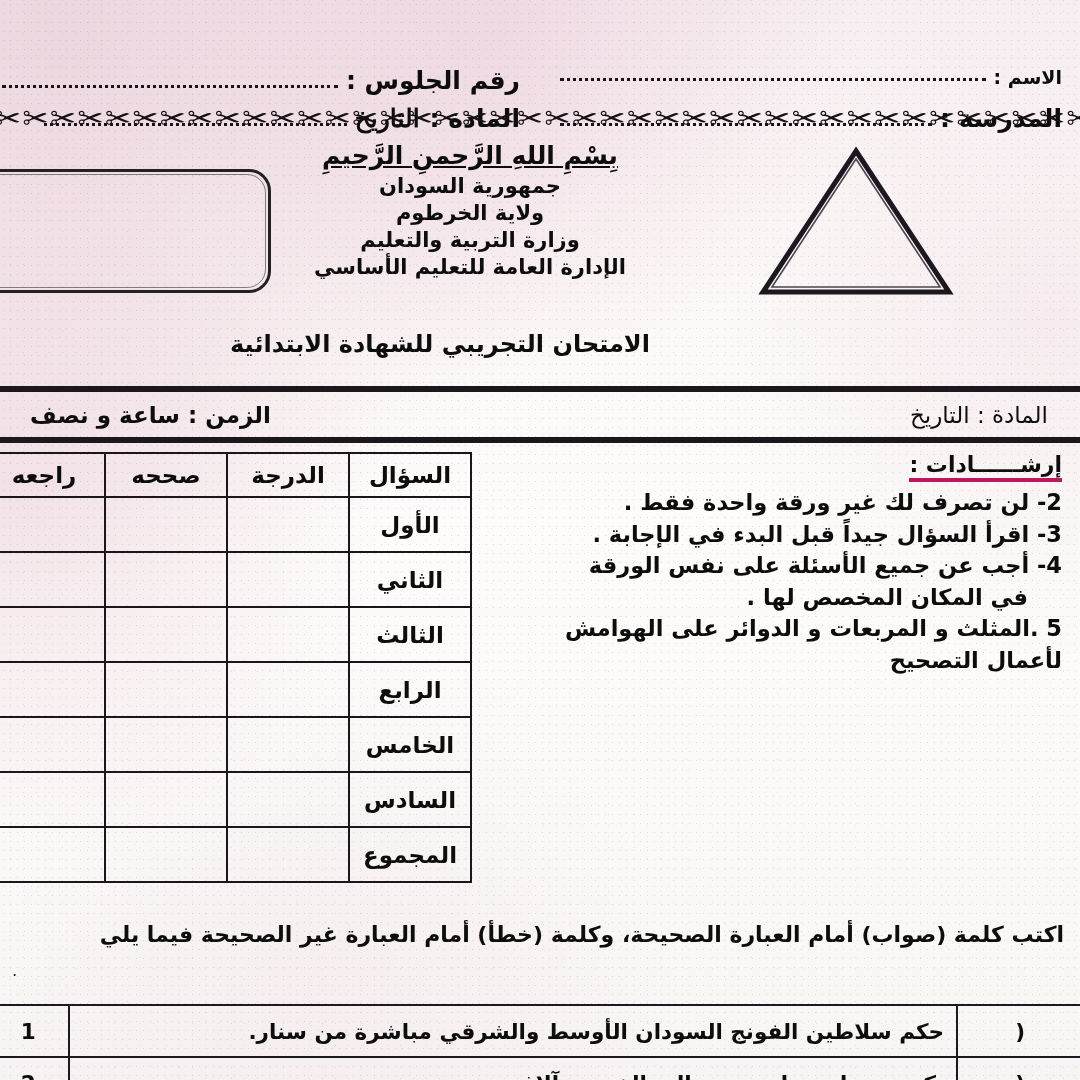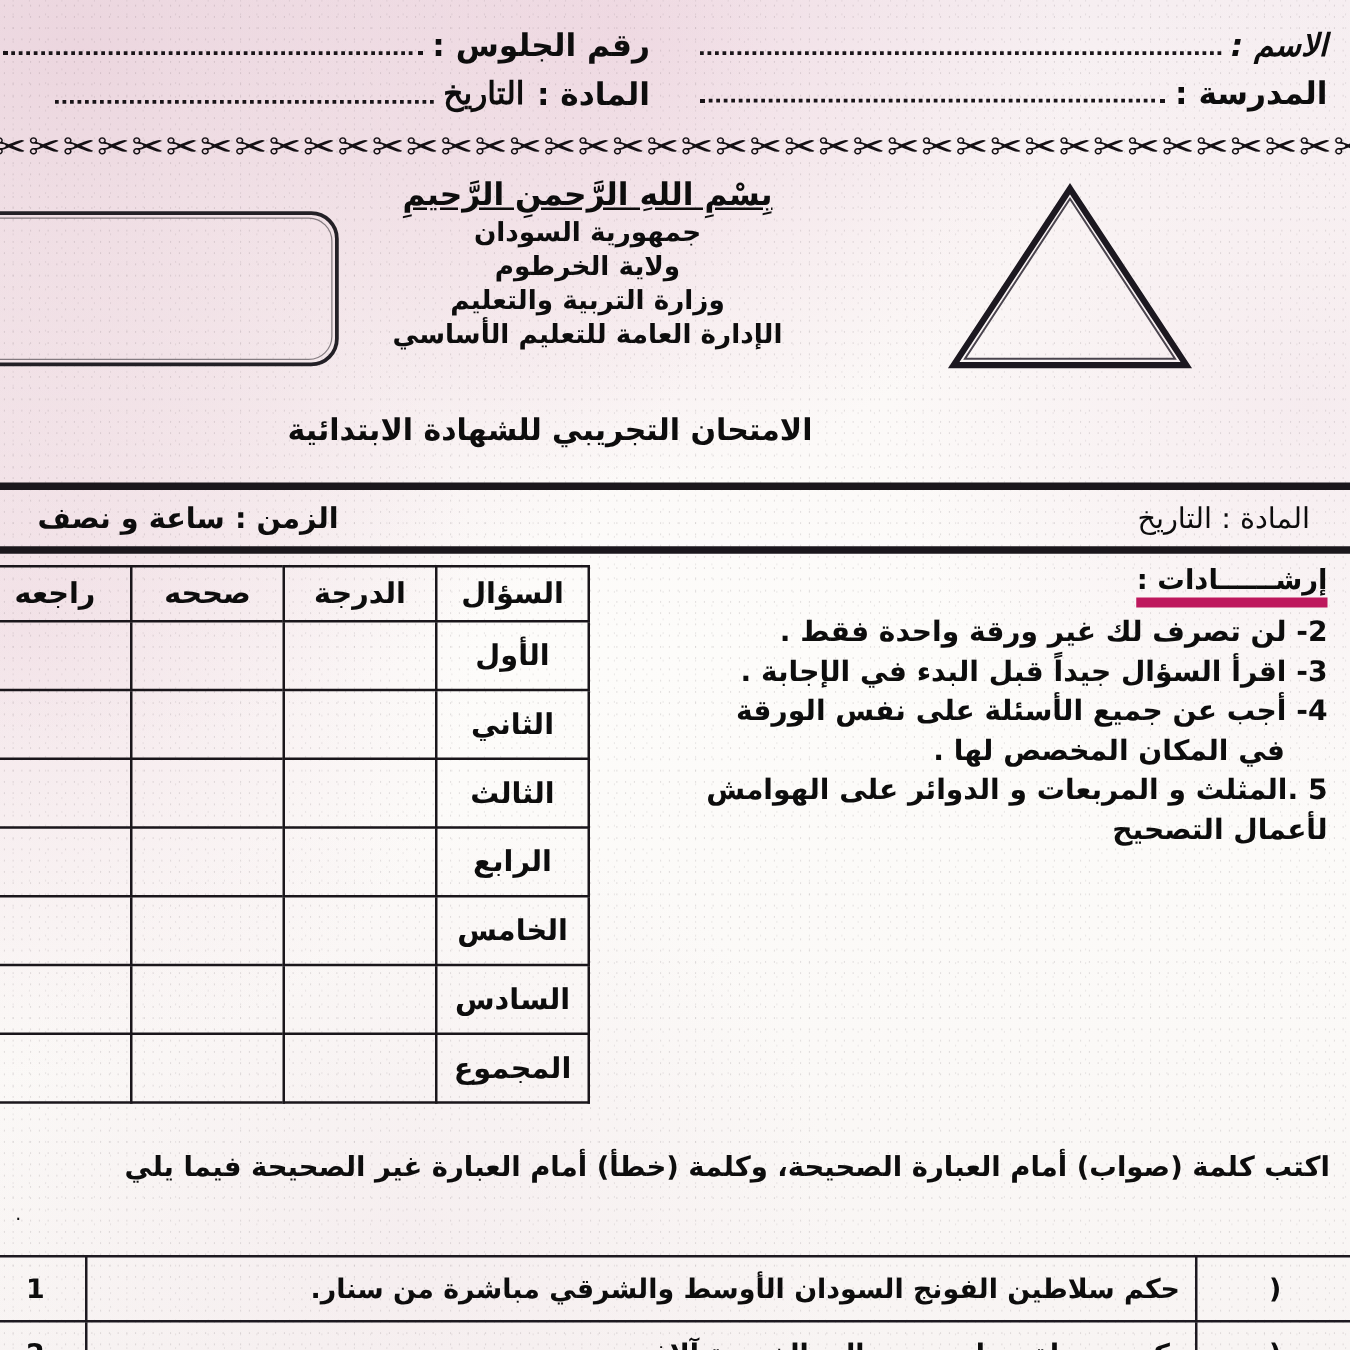--- a/index.html
+++ b/index.html
@@ -31,20 +31,21 @@
     background-size:7px 9px, 13px 11px;
     background-position:0 0, 4px 6px;
   }
   .layer{position:absolute;inset:0;}
 
   
   .hdr-row{position:absolute;display:flex;align-items:flex-end;white-space:nowrap;}
   .hdr-lbl{
     font-weight:bold;letter-spacing:-.3px;
     font-family:"DejaVu Sans","Liberation Sans",sans-serif;
+    margin-top:44px;
   }
   .dots{
     flex:1;border-bottom:3px dotted #191418;margin:0 8px 7px 8px;min-width:40px;
   }
 
   
   #cutline{
     position:absolute;left:-14px;top:101px;width:1108px;height:34px;
     font-size:31px;line-height:34px;letter-spacing:1.5px;color:#141014;
     overflow:hidden;white-space:nowrap;font-family:"DejaVu Sans",sans-serif;
@@ -81,21 +82,21 @@
 
   
   #subjline{position:absolute;left:0;top:398px;width:1080px;height:44px;}
   #subjline .s{position:absolute;right:32px;top:4px;font-weight:normal;font-size:23px;}
   #subjline .t{position:absolute;left:30px;top:4px;font-weight:bold;font-size:23px;}
 
   
   #instr{position:absolute;right:18px;top:452px;width:560px;text-align:right;}
   #instr .ttl{
     font-weight:bold;font-size:22px;display:inline-block;
-    border-bottom:8px solid #be185d;padding-bottom:1px;margin-bottom:5px;
+    border-bottom:4px solid #be185d;padding-bottom:1px;margin-bottom:5px;
   }
   #instr li{
     list-style:none;font-weight:bold;font-size:22.5px;line-height:1.40;
     letter-spacing:-.35px;margin:0;padding:0;
   }
   #instr ul{margin:0;padding:0;}
   #instr .ind{padding-right:34px;}
 
   
   #grades{
@@ -141,21 +142,21 @@
 </style>
 </head>
 <body>
 
 <div id="paper"></div>
 <div id="grain"></div>
 
 <div class="layer">
 
   <div class="hdr-row" style="right:18px;top:22px;left:552px;">
-    <span class="hdr-lbl" style="font-size:25px;font-style:italic;">الاسم :</span>
+    <span class="hdr-lbl" style="font-size:19px;">الاسم :</span>
     <span class="dots"></span>
   </div>
   <div class="hdr-row" style="left:-6px;top:22px;right:560px;">
     <span class="hdr-lbl" style="font-size:25px;">رقم الجلوس :</span>
     <span class="dots"></span>
   </div>
 
   <div class="hdr-row" style="right:18px;top:60px;left:552px;">
     <span class="hdr-lbl" style="font-size:25px;">المدرسة :</span>
     <span class="dots"></span>

